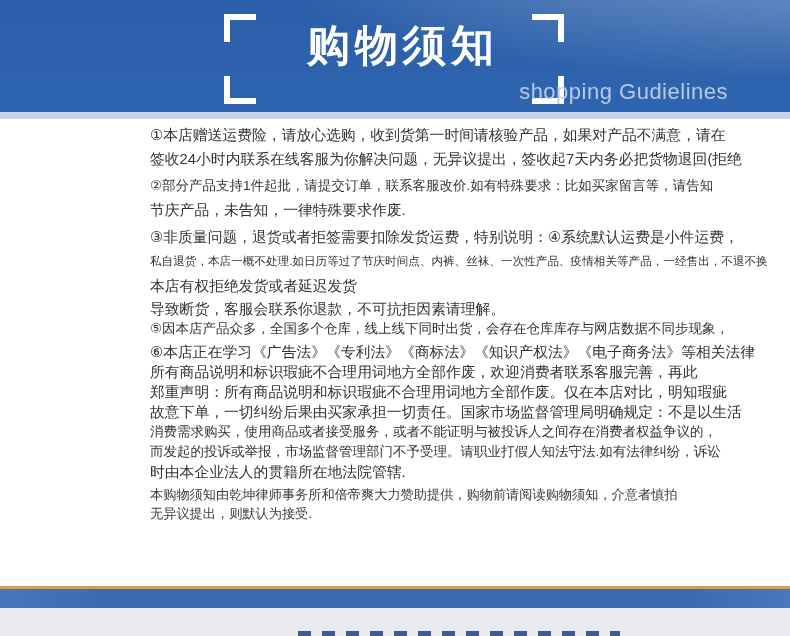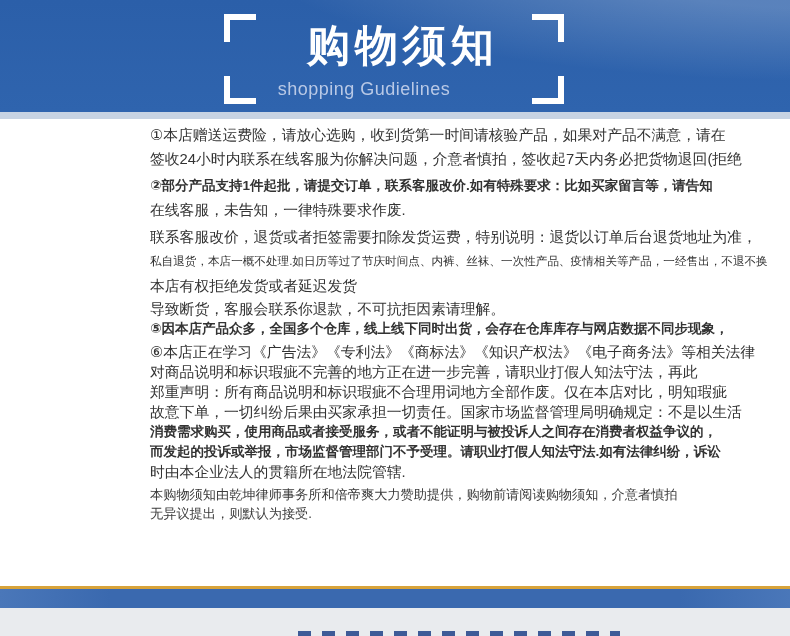--- a/index.html
+++ b/index.html
@@ -18,32 +18,32 @@
   .bracket{position:absolute;width:26px;height:22px;}
   .bracket.tl{left:224px;top:14px;border-top:6px solid #fff;border-left:6px solid #fff;}
   .bracket.tr{left:532px;top:14px;border-top:6px solid #fff;border-right:6px solid #fff;}
   .bracket.bl{left:224px;top:76px;border-bottom:6px solid #fff;border-left:6px solid #fff;}
   .bracket.br{left:532px;top:76px;border-bottom:6px solid #fff;border-right:6px solid #fff;}
   .title{
     position:absolute;left:8px;top:22px;width:790px;text-align:center;
     color:#fff;font-size:43px;font-weight:bold;letter-spacing:5px;line-height:1.1;
   }
   .subtitle{
-    position:absolute;left:0;top:79px;width:728px;text-align:center;
-    color:#b9c9e6;font-size:18px;letter-spacing:.5px;
+    position:absolute;left:0;top:79px;width:728px;text-align:right;
+    color:#b9c9e6;font-size:22px;letter-spacing:.5px;
   }
   .hdr-divider{position:absolute;left:0;top:112px;width:790px;height:7px;background:var(--divider,#c7d3e3);}
   
   .body-area{
     position:absolute;left:0;top:119px;width:790px;height:467px;overflow:hidden;
     padding:4px 0 0 150px;box-sizing:border-box;color:var(--text,#333333);
   }
   .sec{margin:0 0 3px 0;}
   .sec .line{white-space:nowrap;font-size:14.8px;line-height:24px;}
-  .sec .line.sm{font-size:13.5px;font-weight:bold;}
+  .sec .line.sm{font-size:13.5px;}
   .sec .line.xs{font-size:11.6px;}
   .sec.late .line{line-height:20px;}
   .footer-notes{margin-top:2px;}
   .footer-notes .line{white-space:nowrap;font-size:13.2px;line-height:19px;color:#3a3a3a;}
   .footer-notes .line.xs{font-size:10.6px;}
   
   .gold-line{position:absolute;left:0;top:586px;width:790px;height:3px;background:var(--gold-line,#d8a33a);}
   .blue-band{
     position:absolute;left:0;top:589px;width:790px;height:19px;
     background:linear-gradient(90deg,#4a77b9,var(--band-blue,#3a69af) 14%,var(--band-blue,#3a69af) 86%,#4a77b9);
@@ -67,40 +67,40 @@
     <div class="title">购物须知</div>
     <div class="subtitle">shopping Gudielines</div>
   </div>
 
   <div class="hdr-divider"></div>
 
   <div class="body-area">
     <div>
         <div class="sec">
           <div class="line">①本店赠送运费险，请放心选购，收到货第一时间请核验产品，如果对产品不满意，请在</div>
-          <div class="line">签收24小时内联系在线客服为你解决问题，介意者慎拍，签收起7天内务必把货物退回(拒绝</div>
+          <div class="line">签收24小时内联系在线客服为你解决问题，无异议提出，签收起7天内务必把货物退回(拒绝</div>
         </div>
         <div class="sec">
           <div class="line sm">②部分产品支持1件起批，请提交订单，联系客服改价.如有特殊要求：比如买家留言等，请告知</div>
-          <div class="line">在线客服，未告知，一律特殊要求作废.</div>
+          <div class="line">节庆产品，未告知，一律特殊要求作废.</div>
         </div>
         <div class="sec">
-          <div class="line">联系客服改价，退货或者拒签需要扣除发货运费，特别说明：退货以订单后台退货地址为准，</div>
+          <div class="line">③非质量问题，退货或者拒签需要扣除发货运费，特别说明：④系统默认运费是小件运费，</div>
           <div class="line xs">私自退货，本店一概不处理.如日历等过了节庆时间点、内裤、丝袜、一次性产品、疫情相关等产品，一经售出，不退不换</div>
         </div>
         <div class="sec late">
           <div class="line">本店有权拒绝发货或者延迟发货</div>
         </div>
         <div class="sec late">
           <div class="line">导致断货，客服会联系你退款，不可抗拒因素请理解。</div>
           <div class="line sm">⑤因本店产品众多，全国多个仓库，线上线下同时出货，会存在仓库库存与网店数据不同步现象，</div>
         </div>
         <div class="sec late">
           <div class="line">⑥本店正在学习《广告法》《专利法》《商标法》《知识产权法》《电子商务法》等相关法律</div>
-          <div class="line">对商品说明和标识瑕疵不完善的地方正在进一步完善，请职业打假人知法守法，再此</div>
+          <div class="line">所有商品说明和标识瑕疵不合理用词地方全部作废，欢迎消费者联系客服完善，再此</div>
           <div class="line">郑重声明：所有商品说明和标识瑕疵不合理用词地方全部作废。仅在本店对比，明知瑕疵</div>
           <div class="line">故意下单，一切纠纷后果由买家承担一切责任。国家市场监督管理局明确规定：不是以生活</div>
           <div class="line sm">消费需求购买，使用商品或者接受服务，或者不能证明与被投诉人之间存在消费者权益争议的，</div>
           <div class="line sm">而发起的投诉或举报，市场监督管理部门不予受理。请职业打假人知法守法.如有法律纠纷，诉讼</div>
           <div class="line">时由本企业法人的贯籍所在地法院管辖.</div>
         </div>
       </div>
     <div class="footer-notes">
         <div class="line">本购物须知由乾坤律师事务所和倍帝爽大力赞助提供，购物前请阅读购物须知，介意者慎拍</div>
         <div class="line">无异议提出，则默认为接受.</div>

